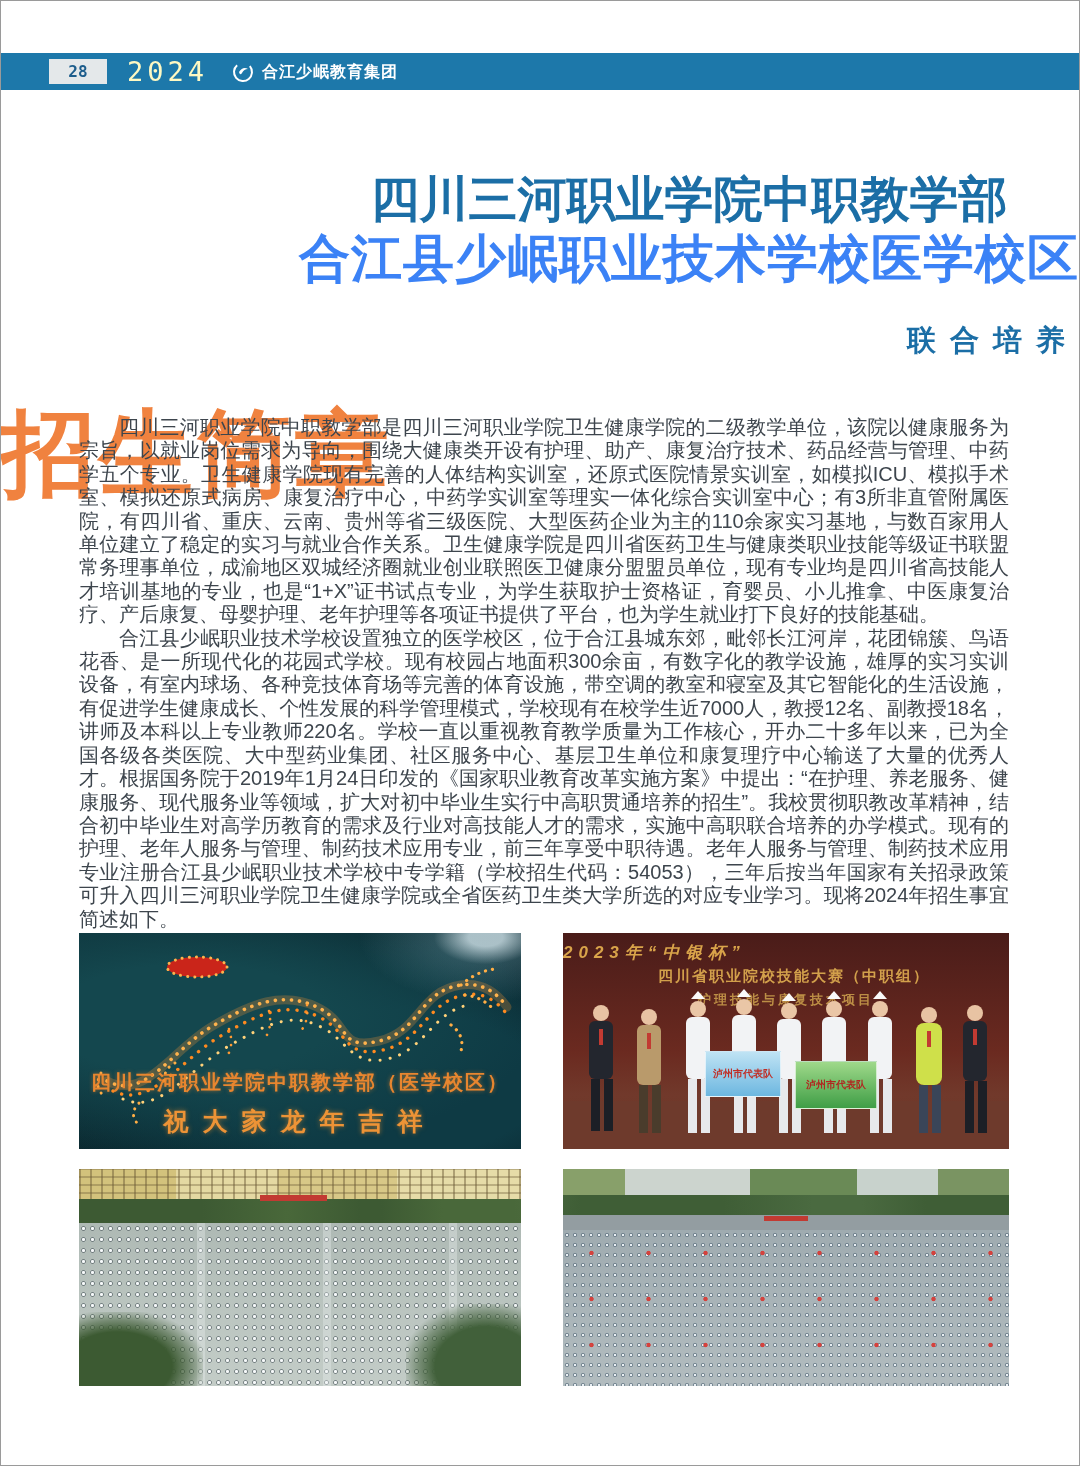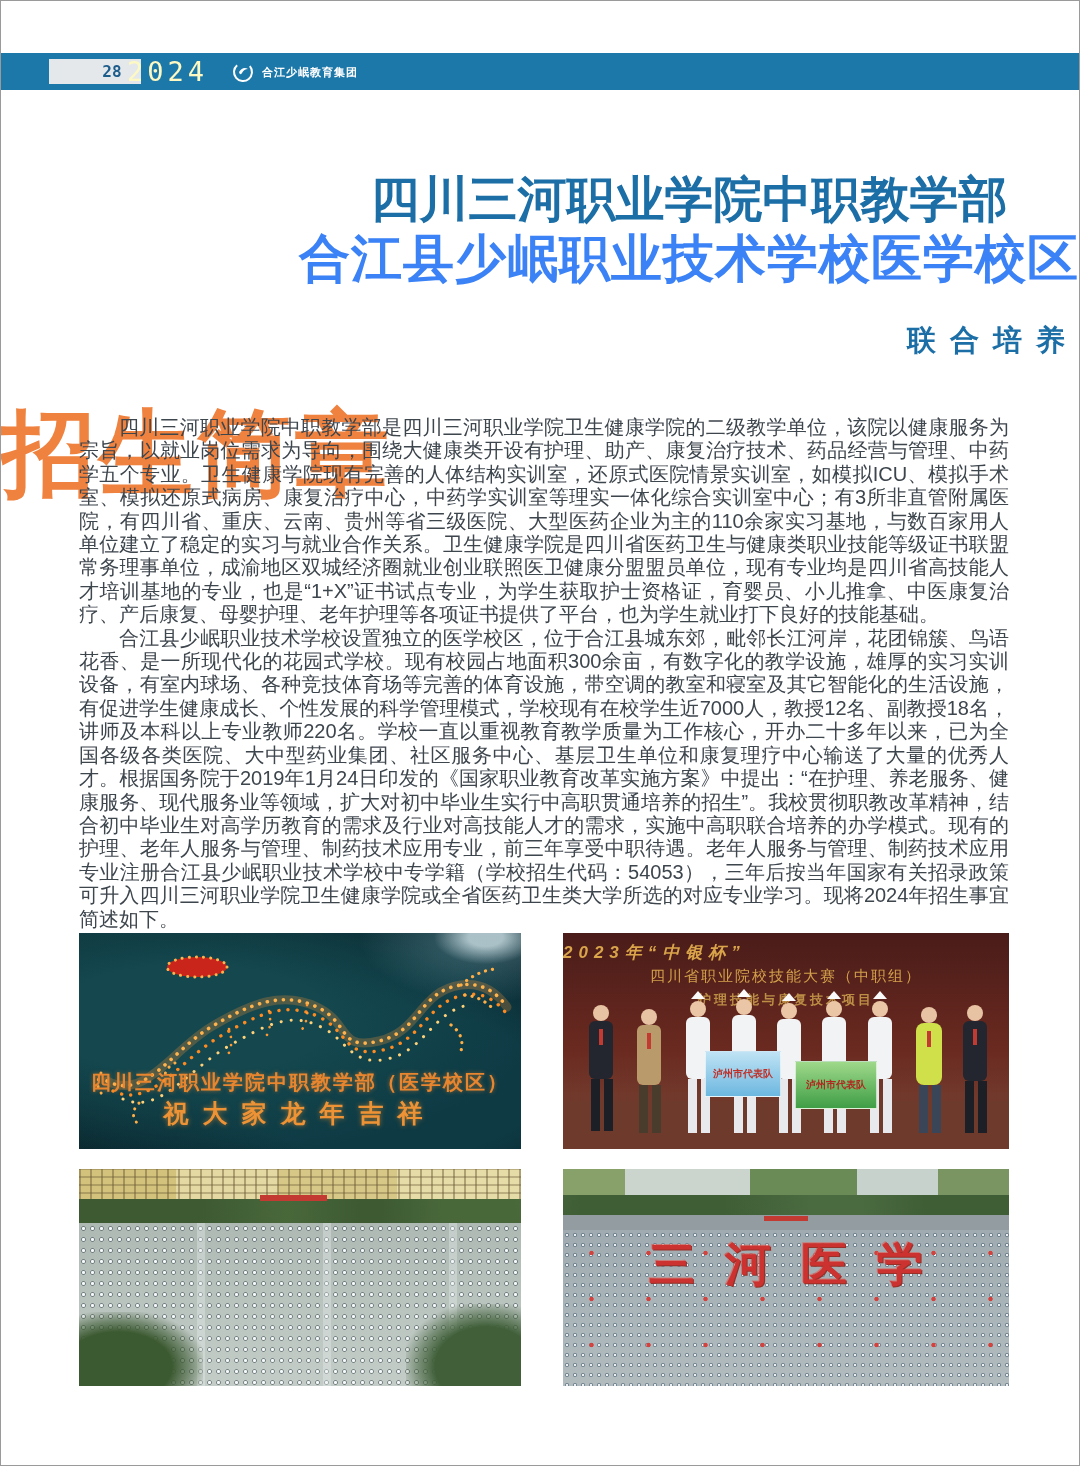--- a/index.html
+++ b/index.html
@@ -7,29 +7,28 @@
     position:relative;width:1078px;height:1464px;background:#ffffff;
     border:1px solid #9a9a9a;overflow:hidden;
     font-family:"Liberation Sans","DejaVu Sans",sans-serif;
   }
   
   .band{position:absolute;left:0;top:52px;width:100%;height:37px;background:#1d78aa;}
   .page-num{
     position:absolute;left:48px;top:6px;width:58px;height:25px;background:#e4e8ea;
     color:#1d5d8c;font-weight:bold;font-size:16px;line-height:25px;text-align:center;
     font-family:"DejaVu Sans Mono","Liberation Mono",monospace;
-    padding-left:34px;
   }
   .year{
     position:absolute;left:126px;top:3px;color:#fef9c3;font-weight:normal;font-size:27px;
     letter-spacing:4px;font-family:"DejaVu Sans Mono","Liberation Mono",monospace;
   }
   .brand{position:absolute;left:230px;top:7px;display:flex;align-items:center;gap:7px;}
   .brand svg{display:block;}
-  .org-name{color:#ffffff;font-weight:bold;font-size:11px;letter-spacing:1px;}
+  .org-name{color:#ffffff;font-weight:bold;font-size:16px;letter-spacing:1px;}
   
   .title-wrap{position:absolute;left:0;top:172px;width:100%;}
   .title-row{display:flex;justify-content:center;align-items:flex-end;gap:30px;flex-direction:column;}
   .title-col{text-align:center;}
   .t1{color:#1b6ea6;font-weight:bold;font-size:49px;line-height:1.1;letter-spacing:0px;}
   .t2{color:#3b82f6;font-weight:bold;font-size:51px;line-height:1.25;letter-spacing:1px;}
   .t-side{color:#1b6ea6;font-weight:bold;font-size:29px;letter-spacing:14px;padding-bottom:46px;white-space:nowrap;}
   .banner-title{
     text-align:left;color:#f0823f;font-weight:bold;font-size:94px;
     letter-spacing:4px;line-height:1.0;font-family:Liberation Serif, serif;
@@ -55,32 +54,32 @@
       radial-gradient(ellipse at 70% 70%, #0e3a44 0 35%, transparent 80%),
       linear-gradient(135deg,#0d3038 0%,#092228 55%,#04131a 100%);
   }
   .ph-dragon svg{position:absolute;left:0;top:0;width:100%;height:100%;}
   .drg-cap1{
     position:absolute;left:0;top:136px;width:100%;text-align:center;
     color:#e8862f;font-weight:bold;font-size:20px;letter-spacing:2px;
     text-shadow:0 0 4px rgba(255,140,40,.55);
   }
   .drg-cap2{
-    position:absolute;left:0;top:164px;width:100%;text-align:center;
+    position:absolute;left:0;top:172px;width:100%;text-align:center;
     color:#ed9336;font-weight:bold;font-size:25px;letter-spacing:14px;
     text-shadow:0 0 5px rgba(255,150,40,.6);
   }
   
   .ph-award{
     background:linear-gradient(180deg,#4a1c19 0%,#6b2a20 55%,#71392b 75%,#6b3526 100%);
   }
   .aw-b1{position:absolute;left:0;top:8px;width:100%;text-align:left;color:#d9a44a;
     font-weight:bold;font-size:17px;letter-spacing:6px;font-style:italic;}
-  .aw-b2{position:absolute;left:0;top:34px;width:100%;text-align:center;color:#d2a04b;
-    font-weight:normal;font-size:15px;letter-spacing:2px;}
+  .aw-b2{position:absolute;left:8px;top:34px;width:100%;text-align:center;color:#d2a04b;
+    font-weight:bold;font-size:15px;letter-spacing:2px;}
   .aw-b3{position:absolute;left:0;top:58px;width:100%;text-align:center;color:#c79a4a;
     font-weight:bold;font-size:13px;letter-spacing:3px;opacity:.9;}
   .ph-award svg{position:absolute;left:0;top:0;width:100%;height:100%;}
   .sign{position:absolute;display:flex;align-items:center;justify-content:center;
     font-weight:bold;color:#c03028;border:1px solid rgba(255,255,255,.65);}
   .sign-blue{left:142px;top:118px;width:74px;height:44px;font-size:10px;
     background:linear-gradient(180deg,#bfe3f4,#6db7e0);}
   .sign-green{left:232px;top:128px;width:80px;height:46px;font-size:10px;
     background:linear-gradient(180deg,#9fd98a,#3f9e46);color:#b02820;}
   
@@ -249,16 +248,15 @@
     <div class="p3-tree-l"></div>
     <div class="p3-tree-r"></div>
   </div>
 
   <div class="photo ph-br ph-form">
     <div class="p4-top"></div>
     <div class="p4-trees"></div>
     <div class="p4-road"></div>
     <div class="p4-banner"></div>
     <div class="p4-ground"></div>
-    <div class="p4-chars">三河医学</div>
   </div>
 
 </div>
 
 </body></html>

